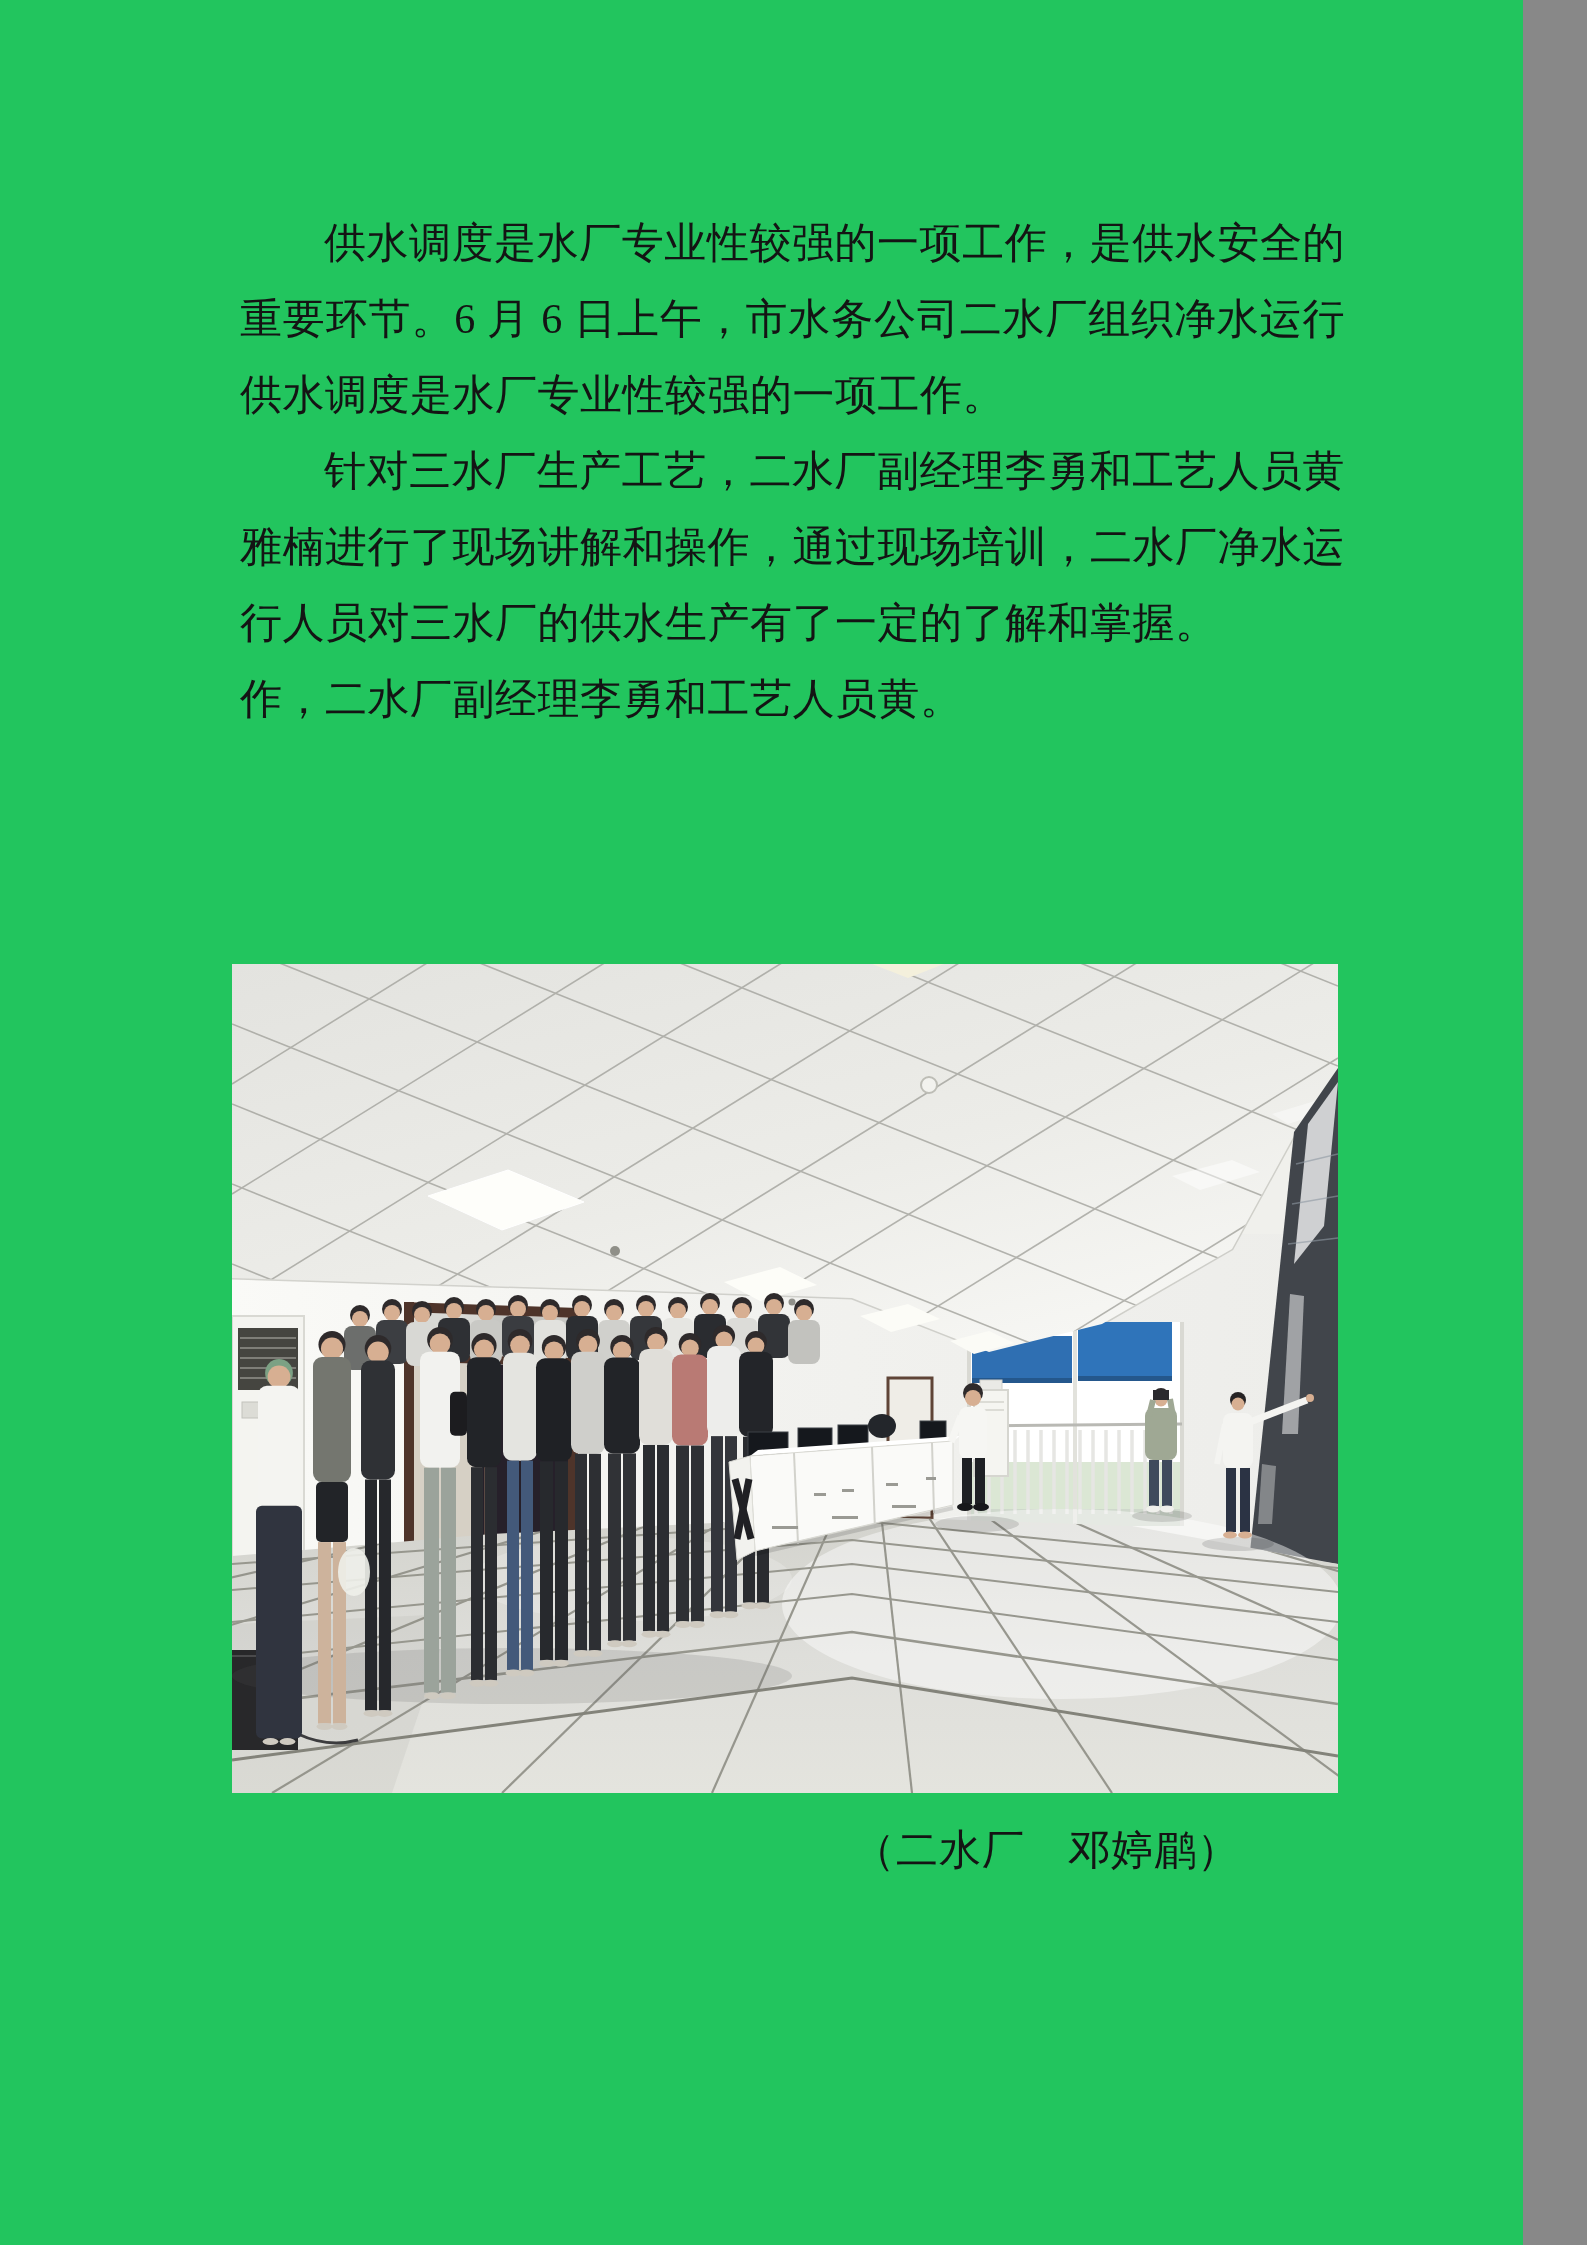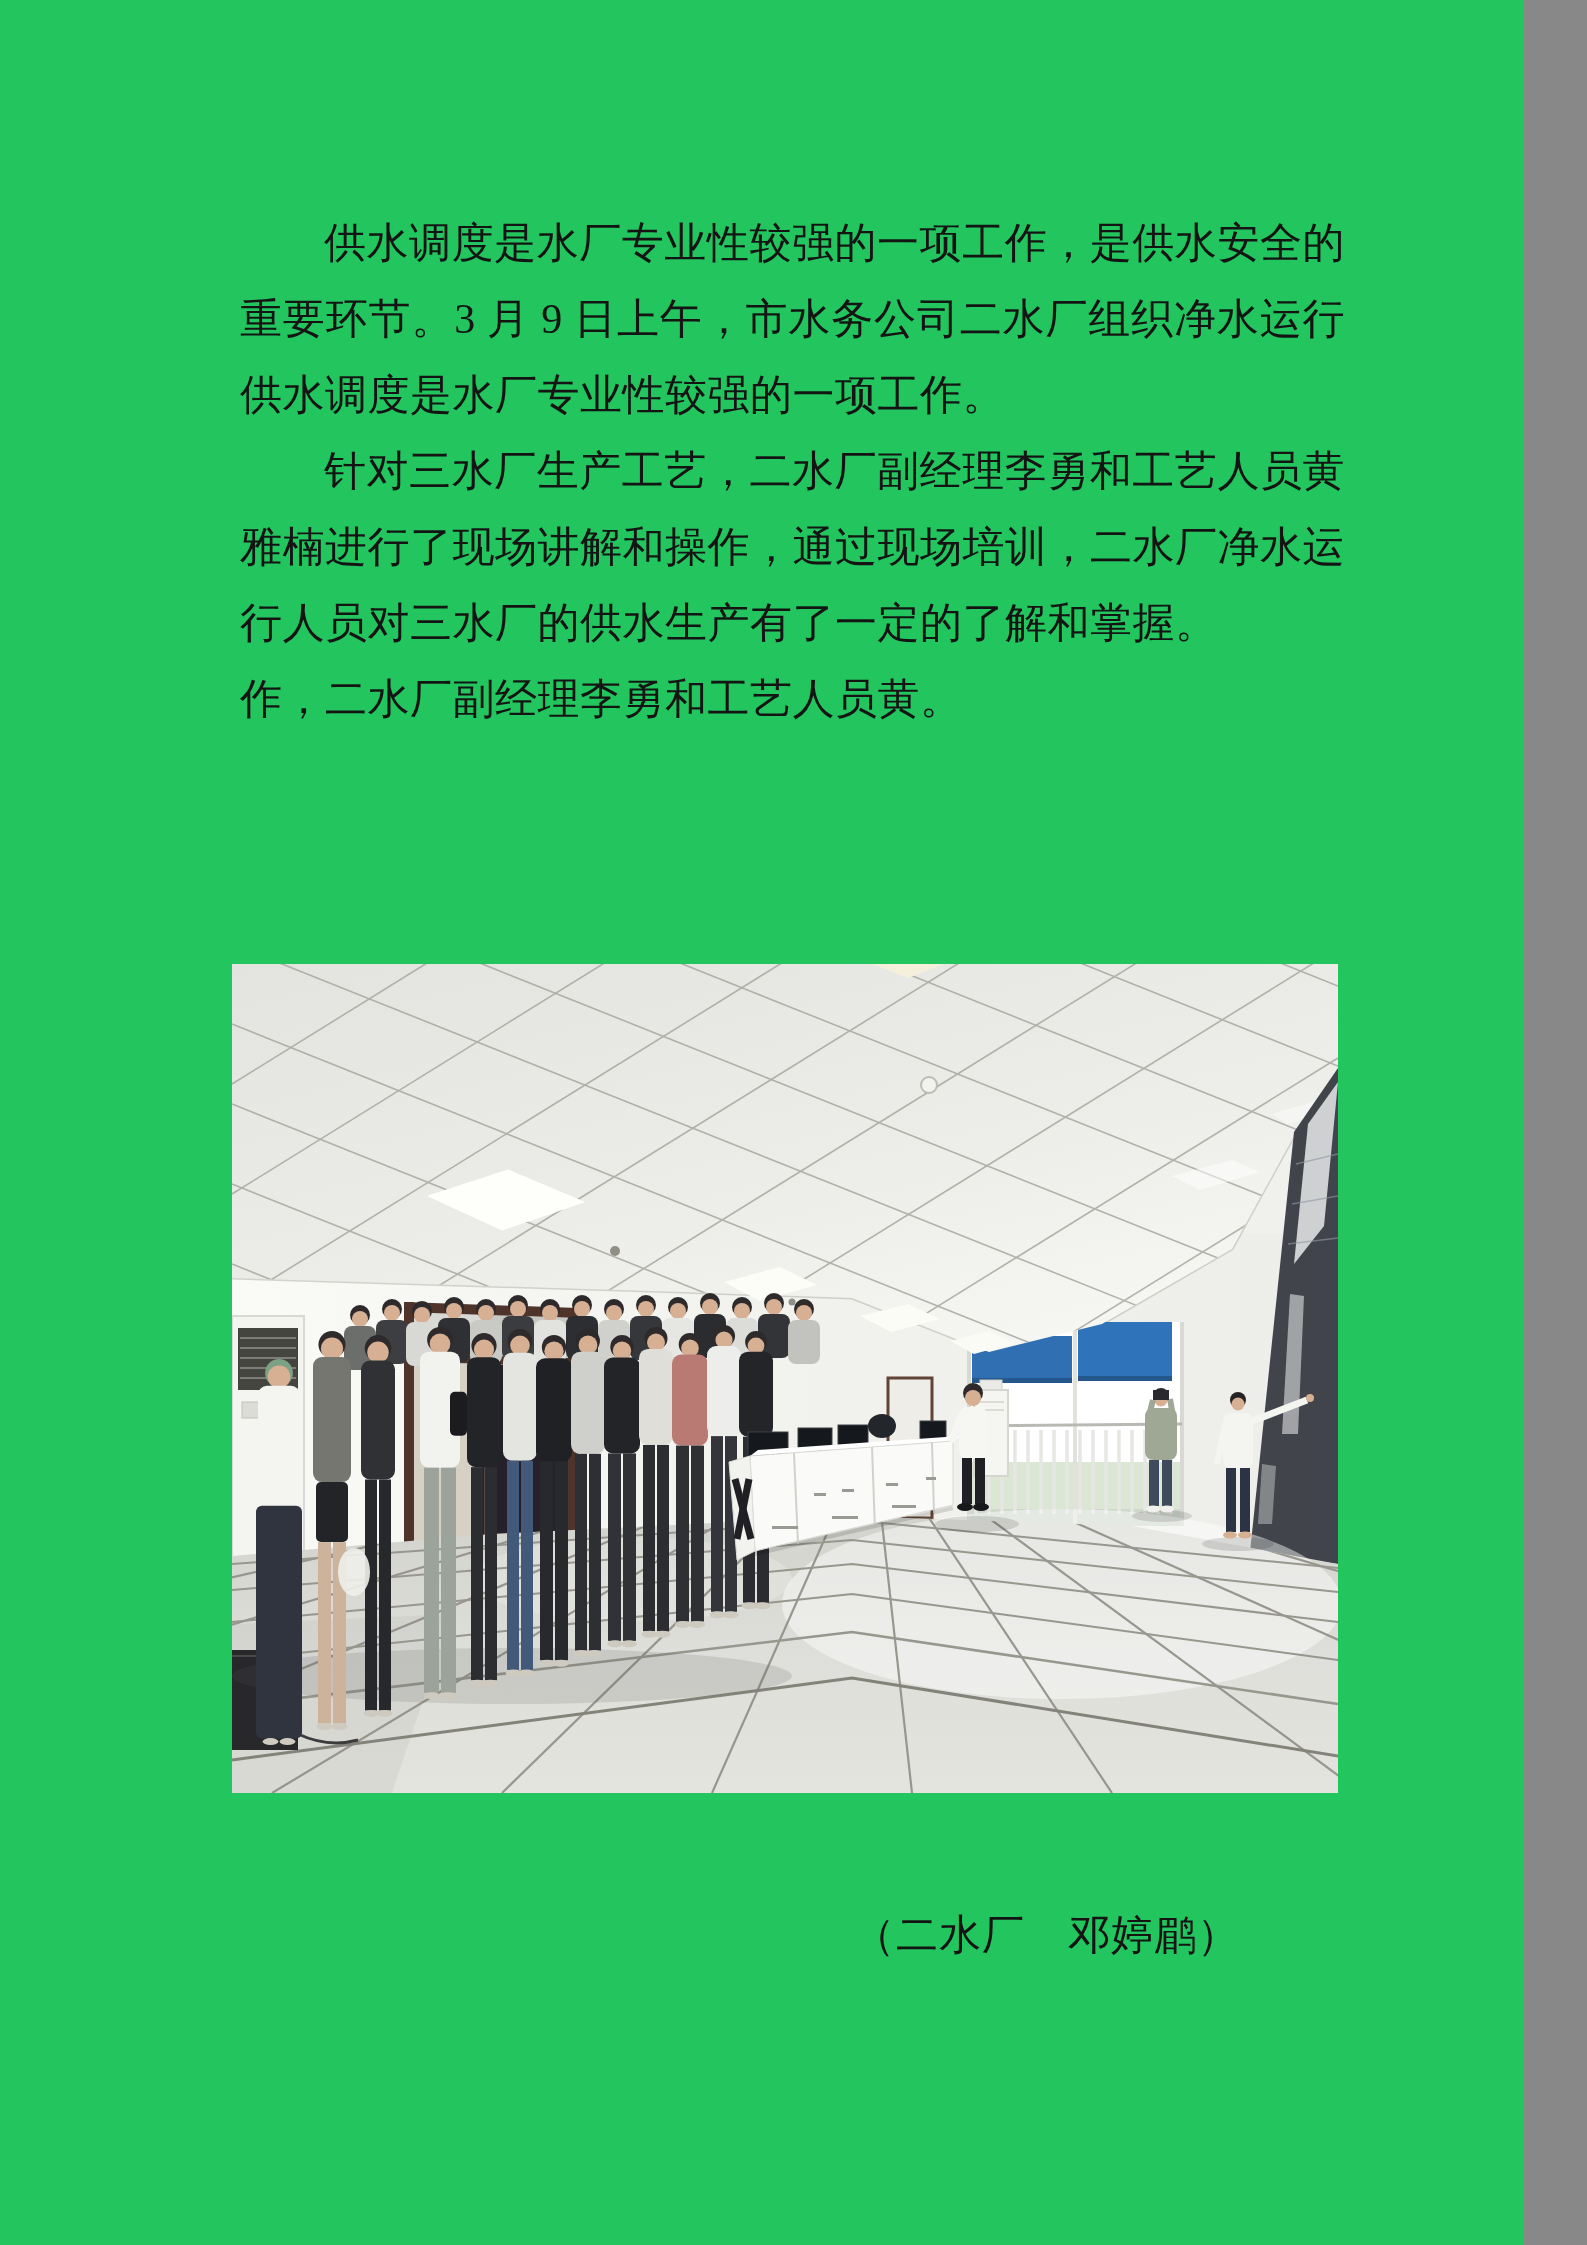--- a/index.html
+++ b/index.html
@@ -33,36 +33,36 @@
   .photo{
     position:absolute;
     left:232px;top:964px;
     width:1106px;height:829px;
     overflow:hidden;
     background:#f0f0ec;
   }
   .photo svg{display:block;width:1106px;height:829px;}
   .caption{
     position:absolute;
-    left:853px;top:1909px;
+    left:853px;top:1824px;
     font-size:42px;
     line-height:52px;
     white-space:pre;
     letter-spacing:1px;
   }
 </style>
 </head>
 <body>
 
 <div class="page">
 
   <div class="text-block" id="text-block">
       <div class="para">
         <div class="line first">供水调度是水厂专业性较强的一项工作，是供水安全的</div>
-        <div class="line">重要环节。3 月 9 日上午，市水务公司二水厂组织净水运行</div>
+        <div class="line">重要环节。6 月 6 日上午，市水务公司二水厂组织净水运行</div>
         <div class="line last">供水调度是水厂专业性较强的一项工作。</div>
       </div>
       <div class="para">
         <div class="line first">针对三水厂生产工艺，二水厂副经理李勇和工艺人员黄</div>
         <div class="line">雅楠进行了现场讲解和操作，通过现场培训，二水厂净水运</div>
         <div class="line last">行人员对三水厂的供水生产有了一定的了解和掌握。</div>
       </div>
       <div class="para">
         <div class="line last">作，二水厂副经理李勇和工艺人员黄。</div>
       </div>

